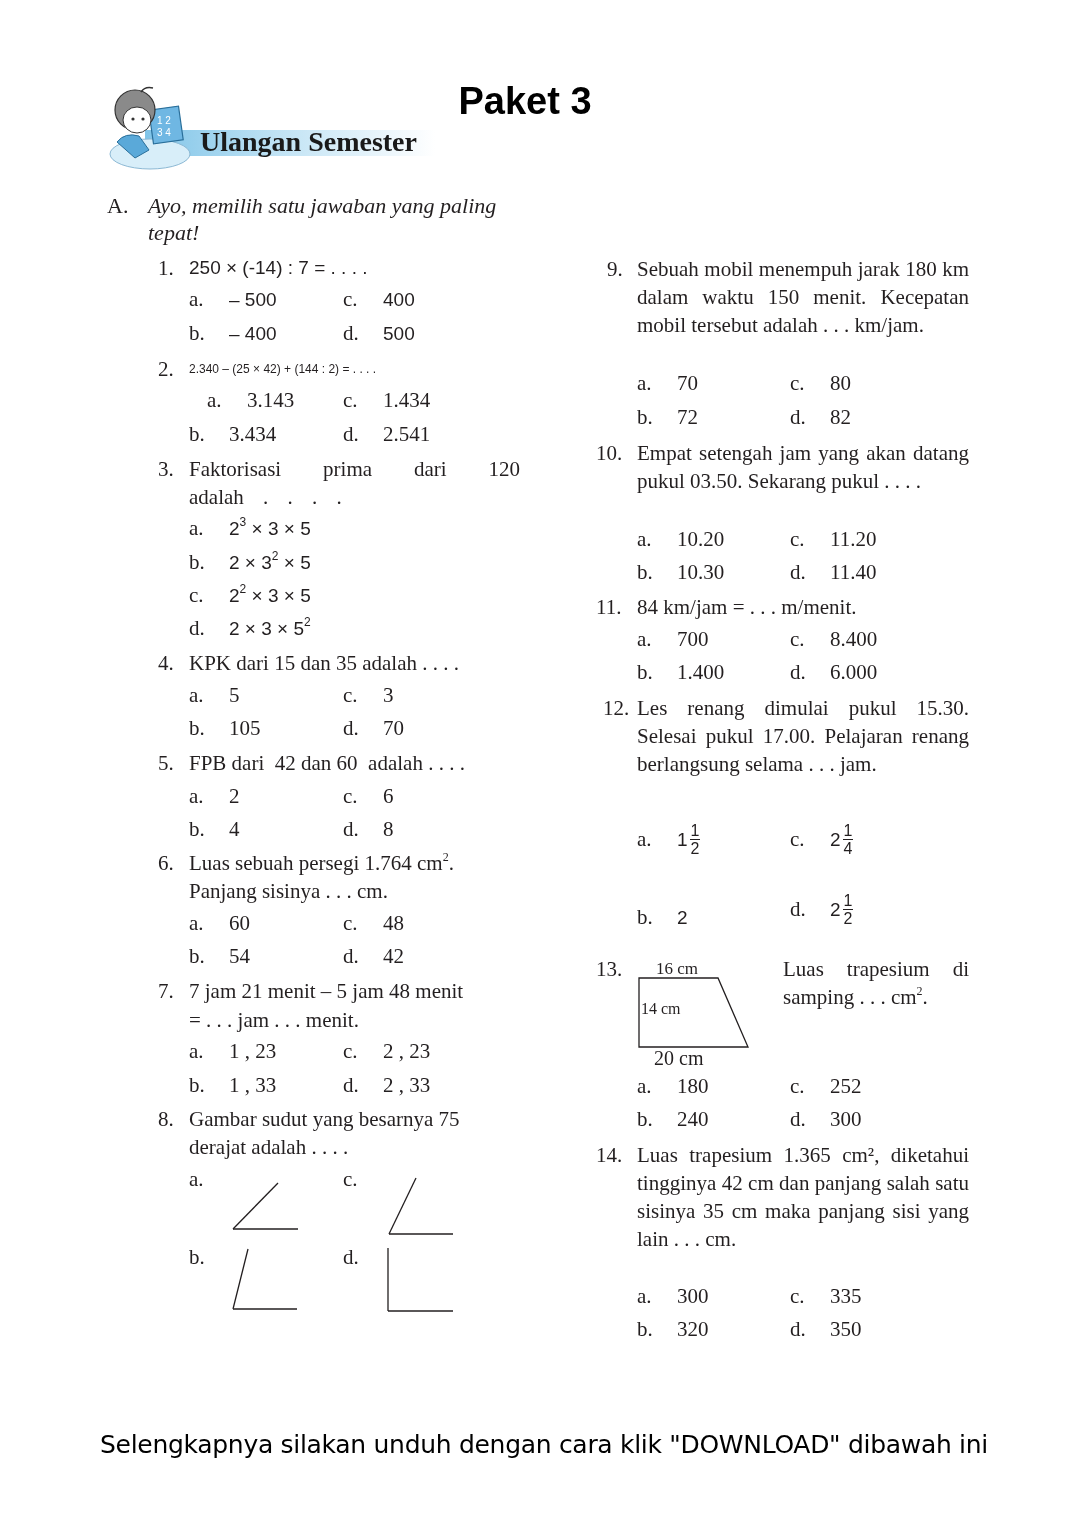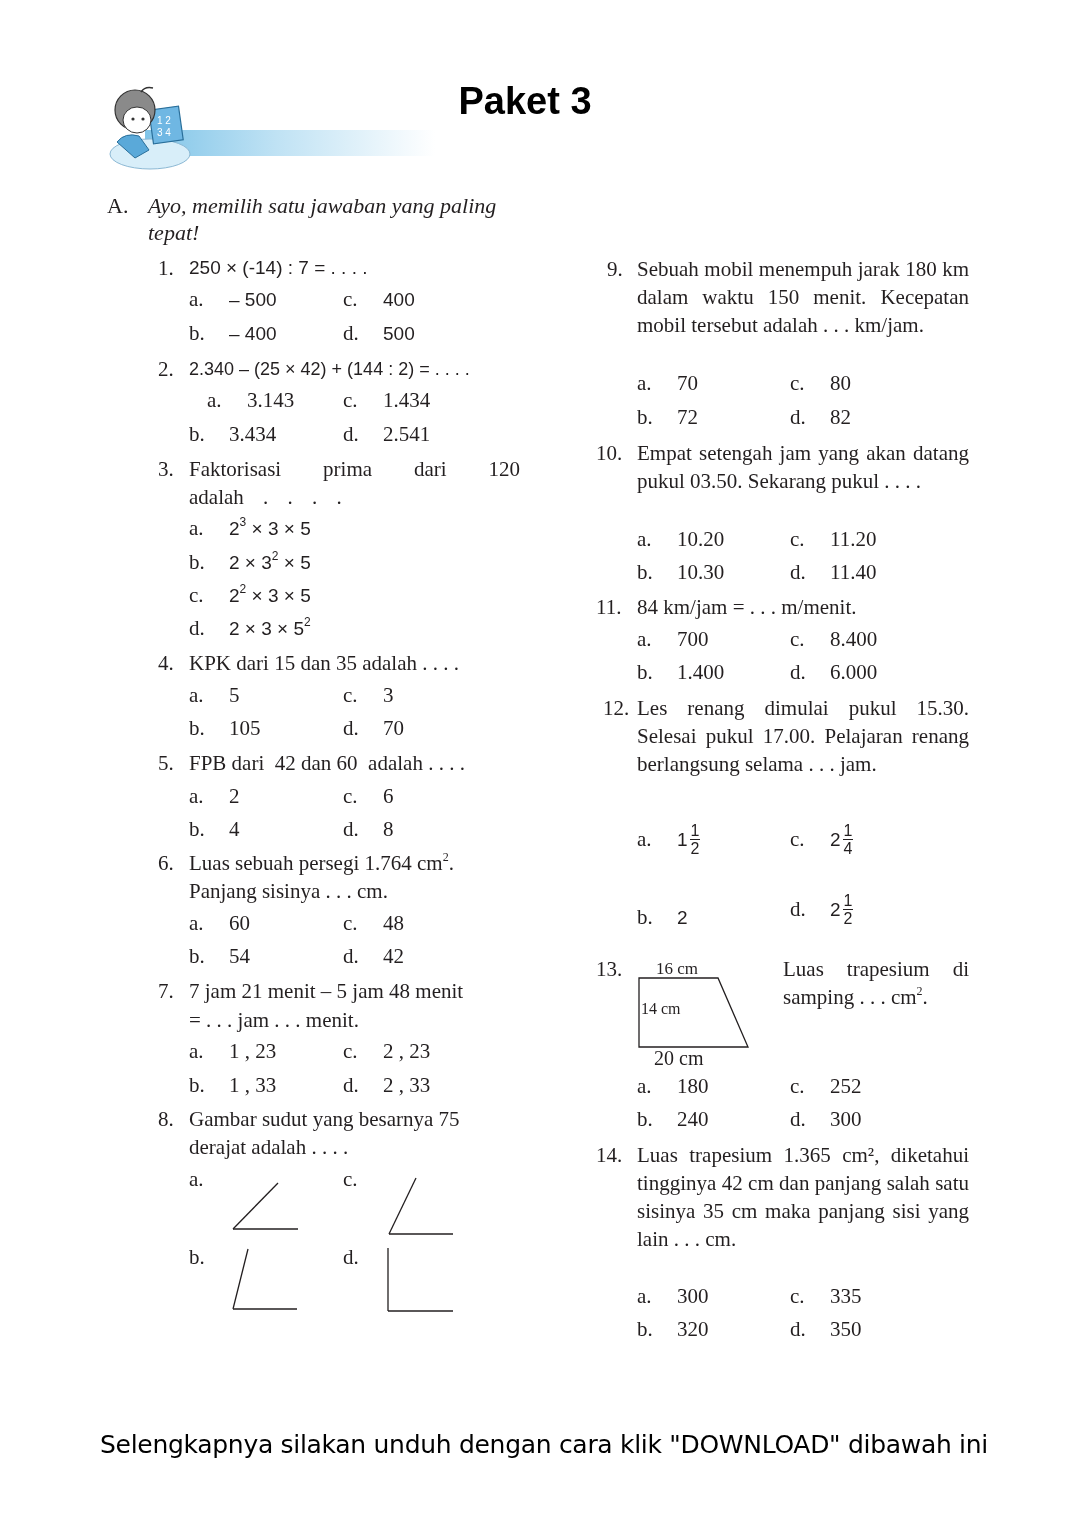--- a/index.html
+++ b/index.html
@@ -43,39 +43,40 @@
     <rect x="46" y="22" width="30" height="34" fill="#6fb7e3" stroke="#2a6f9a" stroke-width="1.2" transform="rotate(-8 61 39)"></rect>
     <text x="52" y="38" font-size="10" fill="#fff" font-family="Liberation Sans, sans-serif">1 2</text>
     <text x="52" y="50" font-size="10" fill="#fff" font-family="Liberation Sans, sans-serif">3 4</text>
     <circle cx="30" cy="24" r="20" fill="#8a8a8a" stroke="#333" stroke-width="1.2"></circle>
     <ellipse cx="32" cy="34" rx="14" ry="13" fill="#fff" stroke="#333" stroke-width="1"></ellipse>
     <circle cx="28" cy="33" r="1.6" fill="#333"></circle>
     <circle cx="38" cy="33" r="1.6" fill="#333"></circle>
     <path d="M12 56 Q20 46 34 50 L44 64 L30 72 Z" fill="#5aa9d9" stroke="#2a6f9a" stroke-width="1"></path>
     <path d="M36 6 Q40 0 48 2" stroke="#333" stroke-width="1.5" fill="none"></path>
   </svg>
+  <div class="banner-title">Ulangan Semester</div>
 </div>
 
 <div class="abs section">
   <span class="letter">A.</span>
   <span class="instr">Ayo, memilih satu jawaban yang paling tepat!</span>
 </div>
 
 <div>
   <span class="abs q qnum" style="left:158px;top:254px">1.</span>
   <span class="abs q qtext sans" style="left:189px;top:254px;font-size:19px">250 × (-14) : 7  = . . . .</span>
   <div class="abs opt sans" style="left:189px;top:287px;font-size:19px"><span class="l" style="font-family:'Liberation Serif',serif;font-size:21px">a.</span><span>– 500</span></div>
   <div class="abs opt sans" style="left:343px;top:287px;font-size:19px"><span class="l" style="font-family:'Liberation Serif',serif;font-size:21px">c.</span><span>400</span></div>
   <div class="abs opt sans" style="left:189px;top:321px;font-size:19px"><span class="l" style="font-family:'Liberation Serif',serif;font-size:21px">b.</span><span>– 400</span></div>
   <div class="abs opt sans" style="left:343px;top:321px;font-size:19px"><span class="l" style="font-family:'Liberation Serif',serif;font-size:21px">d.</span><span>500</span></div>
 </div>
 
 <div>
   <span class="abs q qnum" style="left:158px;top:355px">2.</span>
-  <span class="abs q qtext sans" style="left:189px;top:355px;font-size:18px">2.340 – (25 × 42) + (144 : 2) = . . . .</span>
+  <span class="abs q qtext sans" style="left:189px;top:355px;font-size:12px">2.340 – (25 × 42) + (144 : 2) = . . . .</span>
   <div class="abs opt" style="left:207px;top:388px"><span class="l">a.</span><span>3.143</span></div>
   <div class="abs opt" style="left:343px;top:388px"><span class="l">c.</span><span>1.434</span></div>
   <div class="abs opt" style="left:189px;top:422px"><span class="l">b.</span><span>3.434</span></div>
   <div class="abs opt" style="left:343px;top:422px"><span class="l">d.</span><span>2.541</span></div>
 </div>
 
 <div>
   <span class="abs q qnum" style="left:158px;top:455px">3.</span>
   <span class="abs q qtext" style="left:189px;top:455px;width:331px;text-align-last:left;word-spacing:14px">Faktorisasi prima dari 120 adalah . . . .</span>
   <div class="abs opt" style="left:189px;top:516px"><span class="l">a.</span><span class="sans" style="font-size:19px"><span>2</span><sup>3</sup><span> × 3 × 5</span></span></div>

